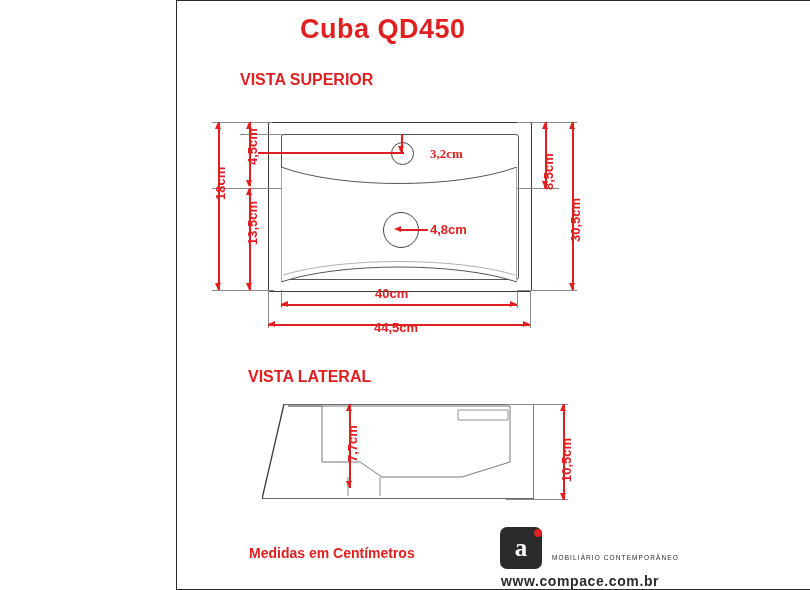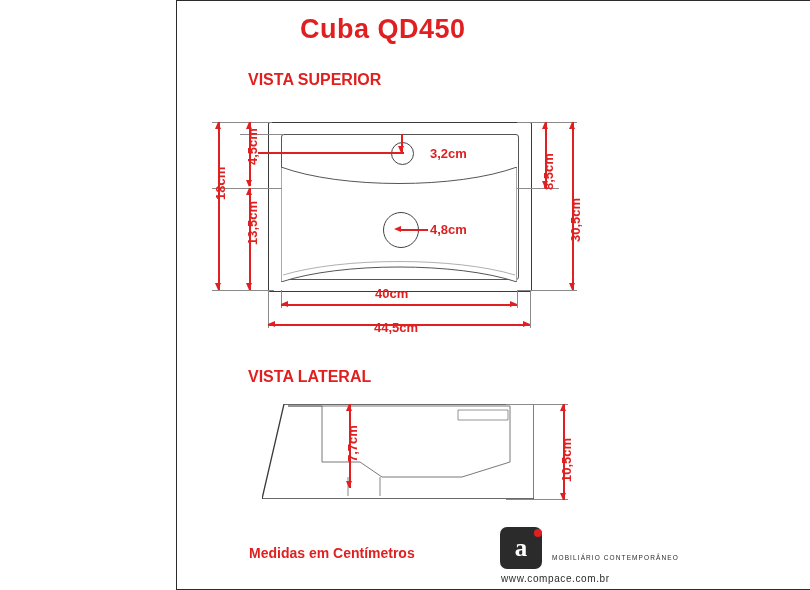--- a/index.html
+++ b/index.html
@@ -52,21 +52,21 @@
     font-weight: bold;
     color: #e02020;
     letter-spacing: 0.5px;
   }
   .section-label {
     position: absolute;
     font-size: 16px;
     font-weight: bold;
     color: #e02020;
   }
-  #label-superior { left: 248px; top: 71px; text-align: right; }
+  #label-superior { left: 240px; top: 71px; text-align: right; }
   #label-lateral  { left: 248px; top: 368px; }
   #footer-note {
     position: absolute;
     left: 249px;
     top: 545px;
     font-size: 14px;
     font-weight: bold;
     color: #e02020;
   }
 
@@ -179,23 +179,24 @@
   #logo-tagline {
     position: absolute;
     left: 52px; top: 27px;
     font-size: 6.5px;
     letter-spacing: 1.1px;
     color: #2b2b2b;
   }
   #logo-site {
     position: absolute;
     left: 1px; top: 46px;
-    font-size: 10px;
+    font-size: 14px;
     letter-spacing: 0.6px;
     color: #2b2b2b;
+    font-weight: bold;
   }
 </style>
 </head>
 <body>
 
 <div id="sheet">
 
   <div class="frame-left"></div>
   <div class="frame-top"></div>
   <div class="frame-bottom"></div>
@@ -239,21 +240,21 @@
   <div class="dim-text vert" style="left:245px; top:165px;">4,5cm</div>
 
   <div class="rln" style="left:249px; top:188px; width:1.6px; height:102px;"></div>
   <div class="arrow ar-u" style="left:246px; top:188px;"></div>
   <div class="arrow ar-d" style="left:246px; top:283px;"></div>
   <div class="dim-text vert" style="left:245px; top:245px;">13,5cm</div>
 
   <div class="rln" style="left:258px; top:152px; width:146px; height:1.6px;"></div>
   <div class="rln" style="left:401px; top:134px; width:1.6px; height:20px;"></div>
   <div class="arrow ar-d" style="left:398px; top:146px;"></div>
-  <div class="dim-text" style="left:430px; top:146px;">3,2cm</div>
+  <div class="dim-text" style="left:430px; top:146px;font-family:Liberation Serif, serif;">3,2cm</div>
 
   <div class="rln" style="left:400px; top:229px; width:28px; height:1.6px;"></div>
   <div class="arrow ar-l" style="left:394px; top:226px;"></div>
   <div class="dim-text" style="left:430px; top:222px;">4,8cm</div>
 
   <div class="rln" style="left:545px; top:122px; width:1.6px; height:66px;"></div>
   <div class="arrow ar-u" style="left:542px; top:122px;"></div>
   <div class="arrow ar-d" style="left:542px; top:181px;"></div>
   <div class="dim-text vert" style="left:541px; top:190px;">8,5cm</div>
 

